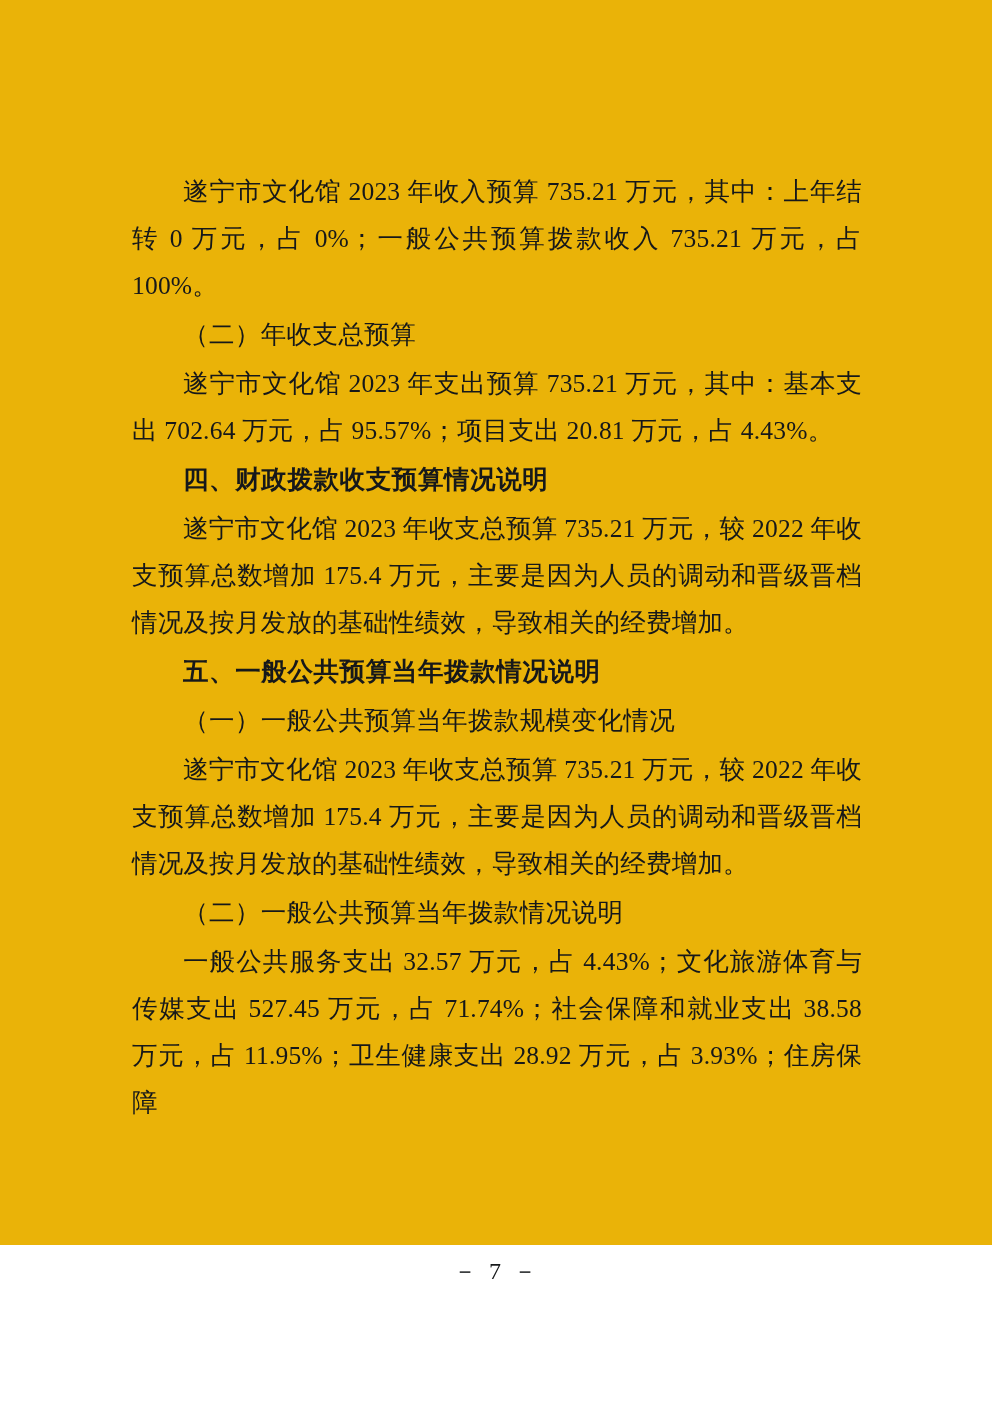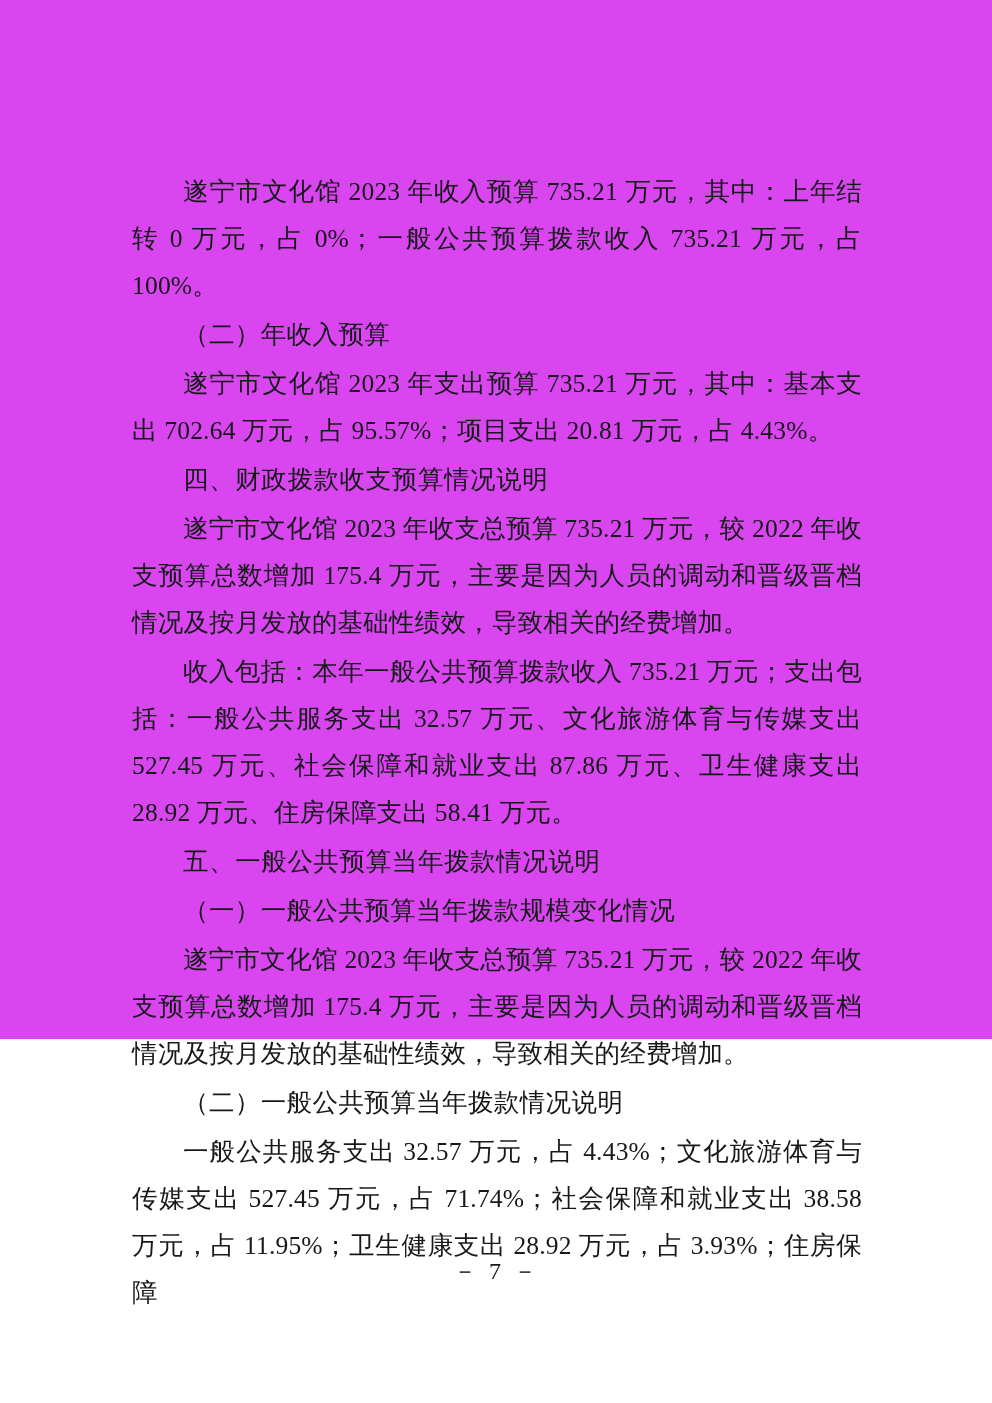--- a/index.html
+++ b/index.html
@@ -13,43 +13,43 @@
     font-family: "Liberation Serif", "DejaVu Serif", serif;
     color: #1a1a1a;
     position: relative;
     overflow: hidden;
   }
   .page {
     position: absolute;
     top: 0;
     left: 0;
     width: 992px;
-    height: 1039px;
-    background: #d946ef;
+    height: 1245px;
+    background: #eab308;
   }
   .content {
     position: absolute;
     left: 132px;
     top: 168px;
     width: 730px;
   }
   p {
     margin: 0 0 2px 0;
     font-size: 25.5px;
     line-height: 47px;
     text-align: justify;
     text-justify: inter-ideograph;
     letter-spacing: 0.2px;
     color: #16181a;
   }
   p.indent {
     text-indent: 51px;
   }
   p.heading {
-    font-weight: normal;
+    font-weight: bold;
     text-indent: 51px;
     letter-spacing: 0.6px;
   }
   p.subheading {
     text-indent: 51px;
     letter-spacing: 0.4px;
   }
   .footer {
     position: absolute;
     left: 0;
@@ -64,25 +64,24 @@
     display: inline-block;
     padding: 0 10px;
   }
 </style>
 </head>
 <body>
 
 <div class="page">
   <div class="content">
     <p class="indent">遂宁市文化馆 2023 年收入预算 735.21 万元，其中：上年结转 0 万元，占 0%；一般公共预算拨款收入 735.21 万元，占 100%。</p>
-    <p class="subheading">（二）年收入预算</p>
+    <p class="subheading">（二）年收支总预算</p>
     <p class="indent">遂宁市文化馆 2023 年支出预算 735.21 万元，其中：基本支出 702.64 万元，占 95.57%；项目支出 20.81 万元，占 4.43%。</p>
     <p class="heading">四、财政拨款收支预算情况说明</p>
     <p class="indent">遂宁市文化馆 2023 年收支总预算 735.21 万元，较 2022 年收支预算总数增加 175.4 万元，主要是因为人员的调动和晋级晋档情况及按月发放的基础性绩效，导致相关的经费增加。</p>
-    <p class="indent">收入包括：本年一般公共预算拨款收入 735.21 万元；支出包括：一般公共服务支出 32.57 万元、文化旅游体育与传媒支出 527.45 万元、社会保障和就业支出 87.86 万元、卫生健康支出 28.92 万元、住房保障支出 58.41 万元。</p>
     <p class="heading">五、一般公共预算当年拨款情况说明</p>
     <p class="subheading">（一）一般公共预算当年拨款规模变化情况</p>
     <p class="indent">遂宁市文化馆 2023 年收支总预算 735.21 万元，较 2022 年收支预算总数增加 175.4 万元，主要是因为人员的调动和晋级晋档情况及按月发放的基础性绩效，导致相关的经费增加。</p>
     <p class="subheading">（二）一般公共预算当年拨款情况说明</p>
     <p class="indent">一般公共服务支出 32.57 万元，占 4.43%；文化旅游体育与传媒支出 527.45 万元，占 71.74%；社会保障和就业支出 38.58 万元，占 11.95%；卫生健康支出 28.92 万元，占 3.93%；住房保障</p>
   </div>
 
   <div class="footer">
     <span>－</span><span class="pagenum">7</span><span>－</span>
   </div>

